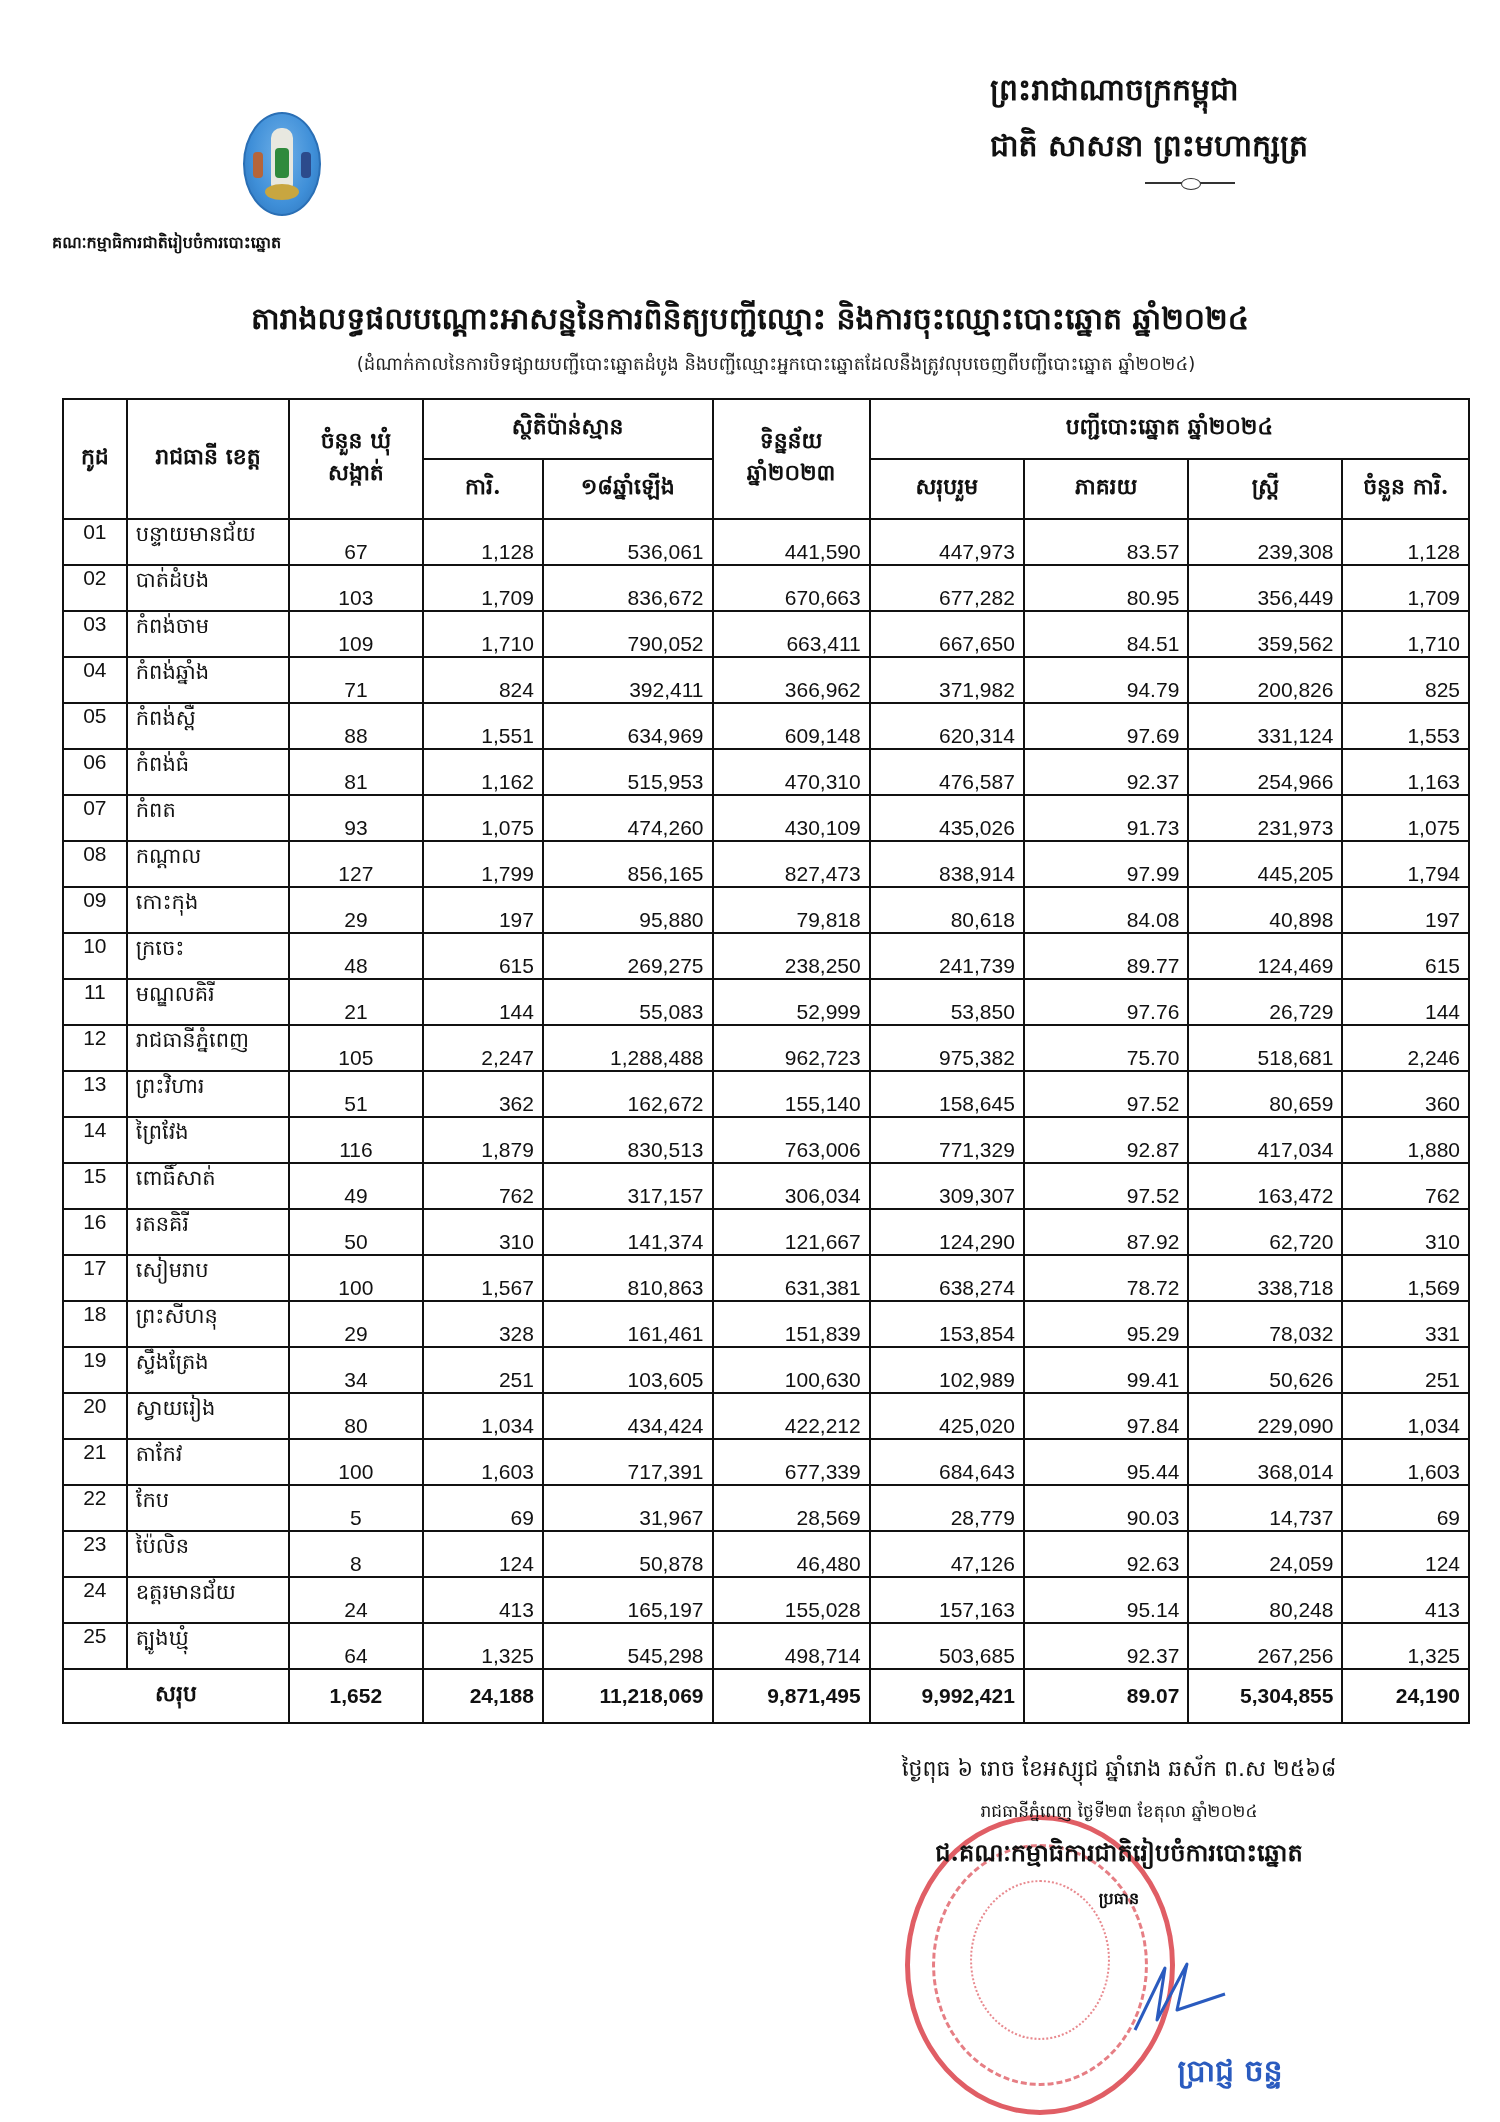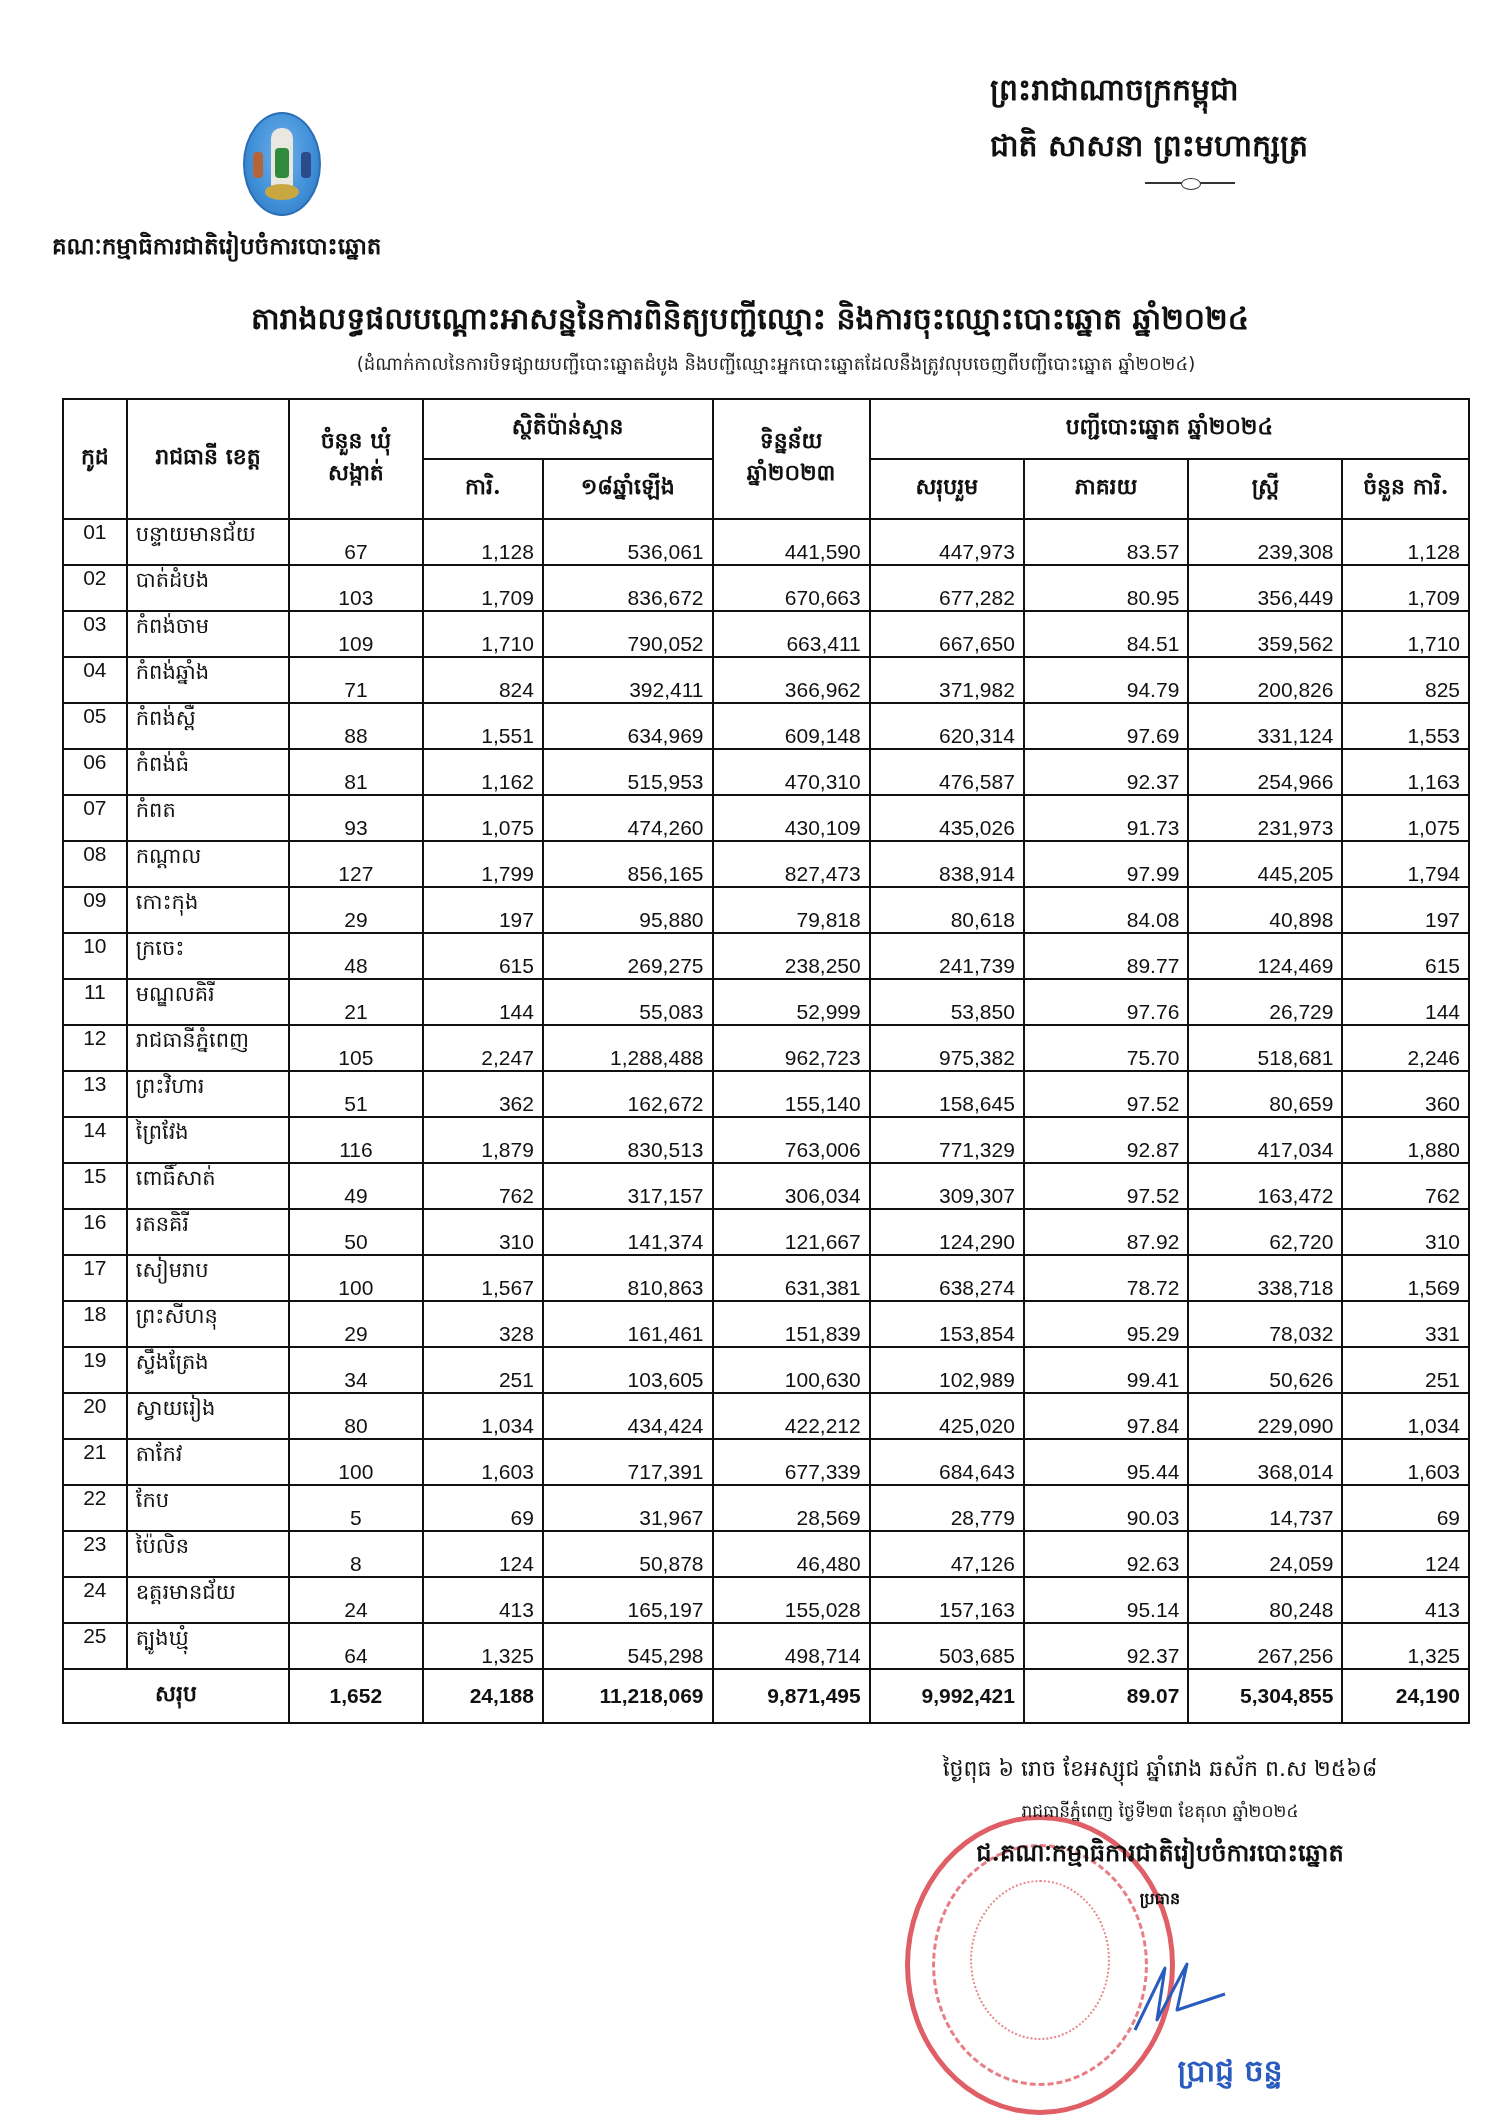--- a/index.html
+++ b/index.html
@@ -12,37 +12,37 @@
                               border:1px solid #333; border-radius:50%; background:#fff; }
   .logo { position:absolute; left:243px; top:112px; width:74px; height:100px; border-radius:50%;
           background:radial-gradient(ellipse at 50% 40%, #6fb0e8 0%, #3f8fd8 60%, #2a6fb5 100%);
           border:2px solid #2a6fb5; overflow:hidden; }
   .logo .fig { position:absolute; left:26px; top:14px; width:22px; height:60px;
                background:#e8e8e0; border-radius:10px 10px 4px 4px; }
   .logo .fig2 { position:absolute; left:30px; top:34px; width:14px; height:30px; background:#2f8a3c; border-radius:4px; }
   .logo .base { position:absolute; left:20px; top:70px; width:34px; height:16px; background:#c8a640; border-radius:50%; }
   .logo .side1 { position:absolute; left:8px; top:38px; width:10px; height:26px; background:#b5653a; border-radius:4px; }
   .logo .side2 { position:absolute; left:56px; top:38px; width:10px; height:26px; background:#2c4b8c; border-radius:4px; }
-  .org { position:absolute; left:52px; top:232px; font-family:"DejaVu Serif", serif; font-weight:bold; font-size:23px;text-align:center; }
+  .org { position:absolute; left:52px; top:232px; font-family:"DejaVu Serif", serif; font-weight:bold; font-size:16px;text-align:center; }
   .title { position:absolute; left:0; top:300px; width:1500px; text-align:center;
            font-family:"DejaVu Serif", serif; font-weight:bold; font-size:30px; }
   .subtitle { position:absolute; left:0; top:352px; width:1500px; text-align:center; font-size:18px; color:#222;margin-left:26px; }
   table.grid { position:absolute; left:62px; top:398px; width:1408px; border-collapse:collapse; table-layout:fixed; }
   table.grid td, table.grid th { border:2px solid #111; padding:0 8px; font-size:21px; height:44px;
                                   font-family:"Liberation Sans", sans-serif; }
   table.grid th { font-family:"DejaVu Serif", serif; font-weight:bold; font-size:22px; text-align:center; }
   table.grid th.h1 { height:58px; }
   table.grid th.h2 { height:58px; }
   td.code { text-align:center; vertical-align:top; padding-top:4px; }
   td.name { text-align:left; vertical-align:top; padding-top:4px; font-family:"DejaVu Sans", sans-serif; font-size:20px; }
   td.num { text-align:right; vertical-align:bottom; padding-bottom:2px; }
   td.ctr { text-align:center; vertical-align:bottom; padding-bottom:2px; }
   tr.total td { font-weight:bold; height:52px; vertical-align:middle; }
   tr.total td.label { text-align:center; font-family:"DejaVu Serif", serif; font-size:22px; }
-  .footer { position:absolute; left:840px; width:640px; text-align:center; }
+  .footer { position:absolute; left:799px; width:640px; text-align:center; }
   .f1 { top:1755px; font-size:22px; }
   .f2 { top:1800px; font-size:17px; }
   .f3 { top:1838px; font-family:"DejaVu Serif", serif; font-weight:bold; font-size:24px; }
   .f4 { top:1888px; font-family:"DejaVu Serif", serif; font-weight:bold; font-size:16px; }
   .f5 { top:2052px; left:1130px; width:200px; font-family:"DejaVu Serif", serif; font-weight:bold; font-size:30px; color:#2a5bbf; }
   .seal { position:absolute; left:905px; top:1815px; width:270px; height:300px; border-radius:50%;
           border:5px solid rgba(214,40,50,0.75); box-sizing:border-box; }
   .seal::before { content:""; position:absolute; left:22px; top:24px; right:22px; bottom:24px; border-radius:50%;
                   border:3px dashed rgba(214,40,50,0.6); }
   .seal::after { content:""; position:absolute; left:60px; top:60px; right:60px; bottom:70px; border-radius:50%;

